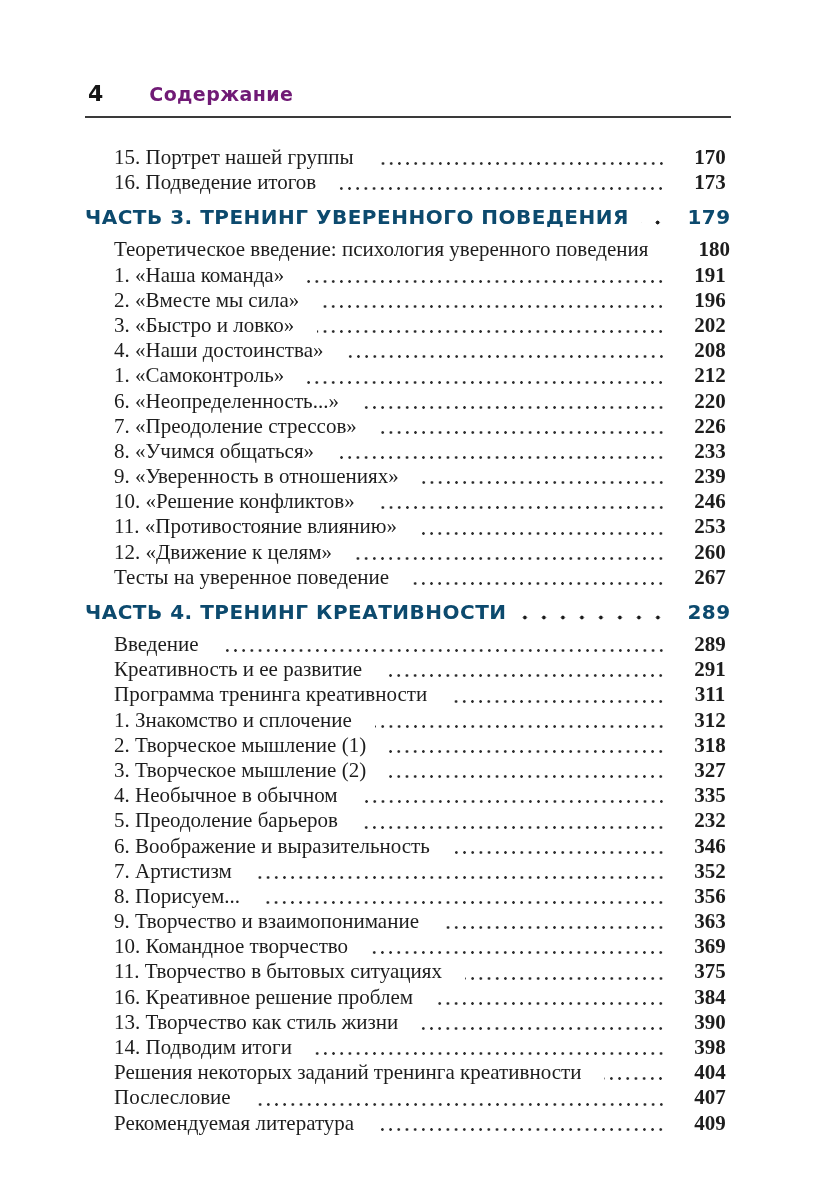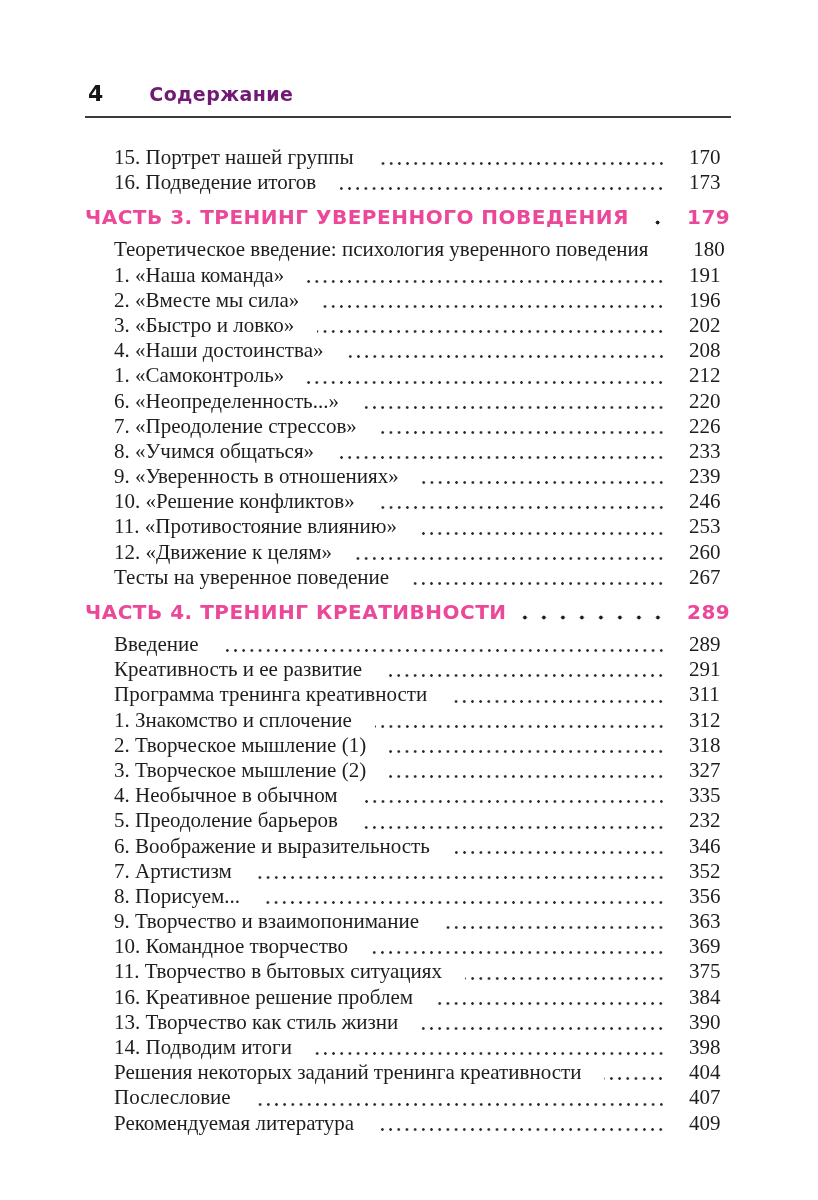--- a/index.html
+++ b/index.html
@@ -35,26 +35,26 @@
   }
   .entry .title { flex: 0 0 auto; }
   .leader {
     flex: 1 1 auto; align-self: stretch; margin: 0 5px 0 6px;
     background-image: radial-gradient(circle, #2b2b2b 1.15px, rgba(0,0,0,0) 1.5px);
     background-size: 8.2px 3px;
     background-repeat: repeat-x;
     background-position: right 2px bottom 5px;
   }
   .entry.no-dots .leader { background: none; }
-  .pagecol { flex: 0 0 auto; min-width: 42px; text-align: left; }
+  .pagecol { flex: 0 0 auto; min-width: 42px; text-align: center; font-weight: bold; }
   .part {
     display: flex; align-items: baseline; white-space: nowrap;
     font-family: "DejaVu Sans", sans-serif;
     font-weight: bold; font-size: 20px; letter-spacing: 0.5px;
-    color: #ec4899;
+    color: #0c4a6e;
     line-height: 28px; height: 28px;
     margin: 8px 0 6px 0;
   }
   .part .leader {
     margin: 0 18px 0 12px;
     background-image: radial-gradient(circle, #1a1a1a 1.8px, rgba(0,0,0,0) 2.2px);
     background-size: 19px 5px;
     background-position: right 2px bottom 6px;
   }
   .part .pagecol { min-width: 44px; }

